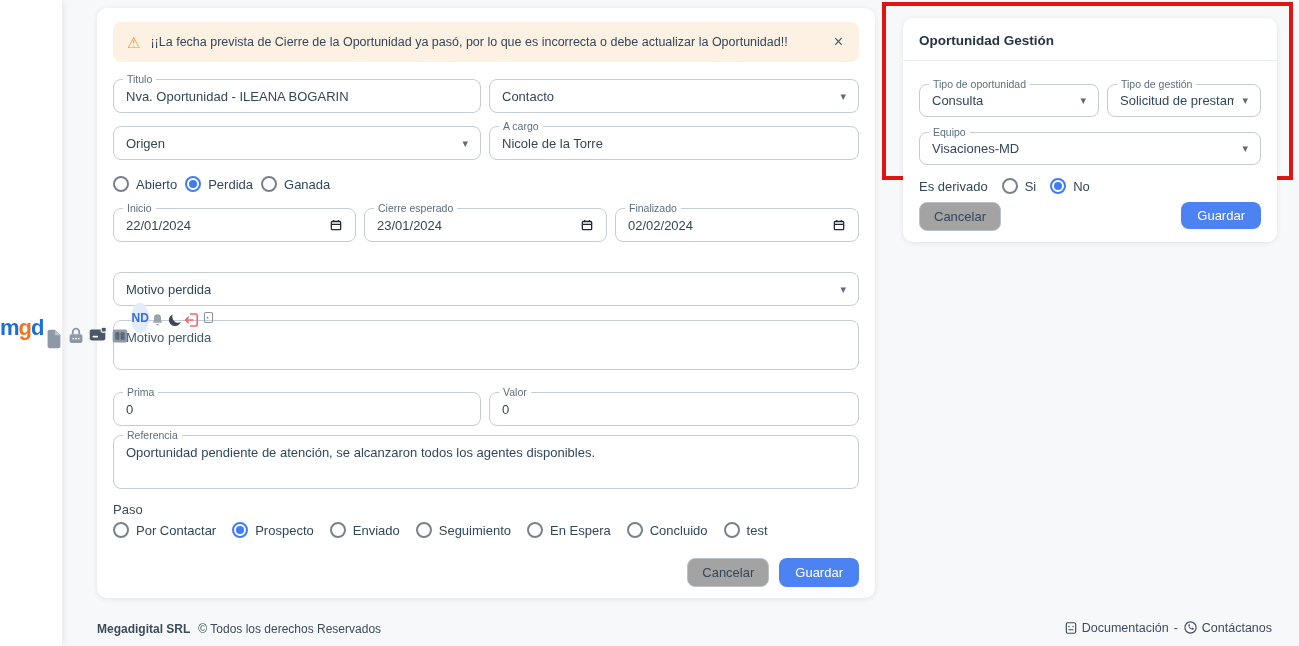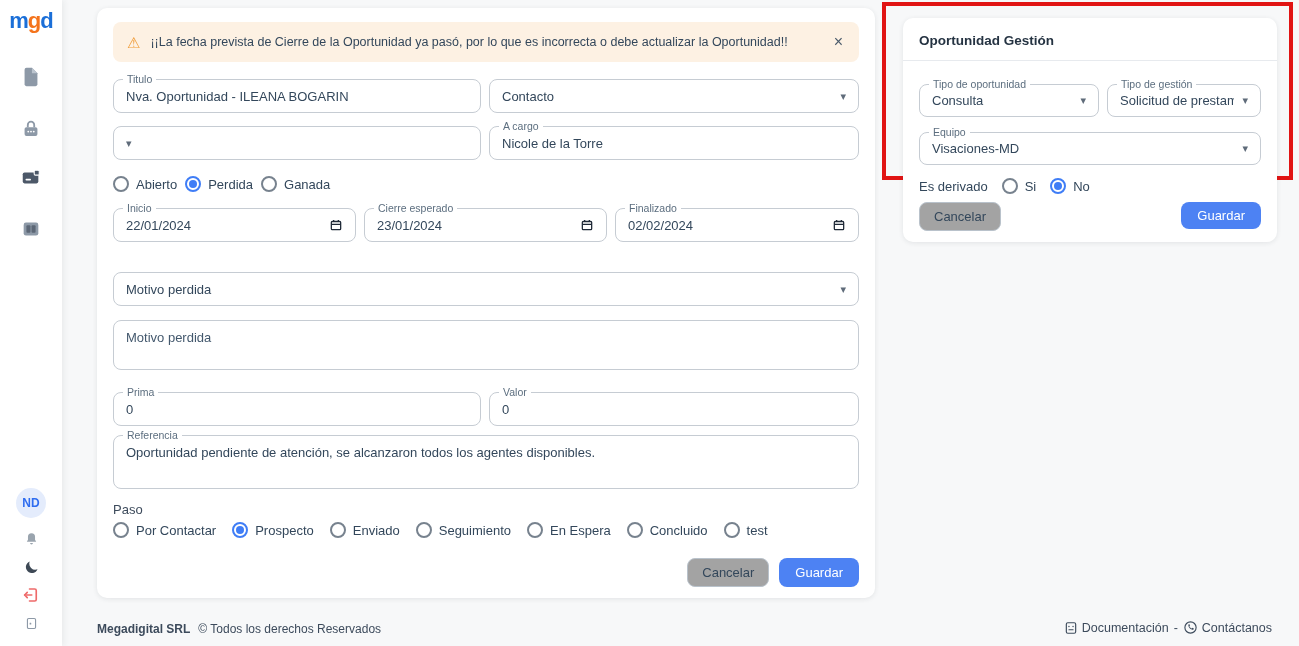--- a/index.html
+++ b/index.html
@@ -9,21 +9,21 @@
     background:#f7f8f9;
     color:#33475b;
     overflow:hidden;
   }
   .screen { position:relative; width:1299px; height:646px; background:#f7f8f9; }
 
   
   .sidebar {
     position:absolute; left:0; top:0; width:62px; height:646px;
     background:#ffffff; box-shadow:2px 0 6px rgba(40,50,60,.07);
-    display:flex; flex-direction:column; align-items:center; z-index:2;
+    display:flex; align-items:center; z-index:2;
   }
   .logo { margin-top:10px; font-weight:bold; font-size:22px; letter-spacing:-1px; line-height:1; }
   .logo .lm,.logo .ld { color:#1b6fd8; }
   .logo .lg { color:#f4731c; }
   .nav-ico { width:26px; height:26px; margin-top:0; display:flex; align-items:center; justify-content:center; cursor:pointer; }
   .nav-ico svg { display:block; }
   .side-spacer { flex:1; }
   .avatar {
     width:30px; height:30px; border-radius:50%; background:#e4ecfc;
     color:#2f6df0; font-size:12px; font-weight:bold;
@@ -198,20 +198,21 @@
     <div class="field" style="left:16px; top:71px; width:368px;">
       <span class="flabel">Titulo</span>
       <span class="fvalue">Nva. Oportunidad - ILEANA BOGARIN</span>
     </div>
     <div class="field" style="left:392px; top:71px; width:370px;">
       <span class="fvalue">Contacto</span>
       <span class="caret">▾</span>
     </div>
 
     <div class="field" style="left:16px; top:118px; width:368px;">
+      <span class="fvalue">Origen</span>
       <span class="caret">▾</span>
     </div>
     <div class="field" style="left:392px; top:118px; width:370px;">
       <span class="flabel">A cargo</span>
       <span class="fvalue">Nicole de la Torre</span>
     </div>
 
     <div class="radio-row" style="left:16px; top:168px;">
       <span class="radio-item">
         <span class="radio"></span>

